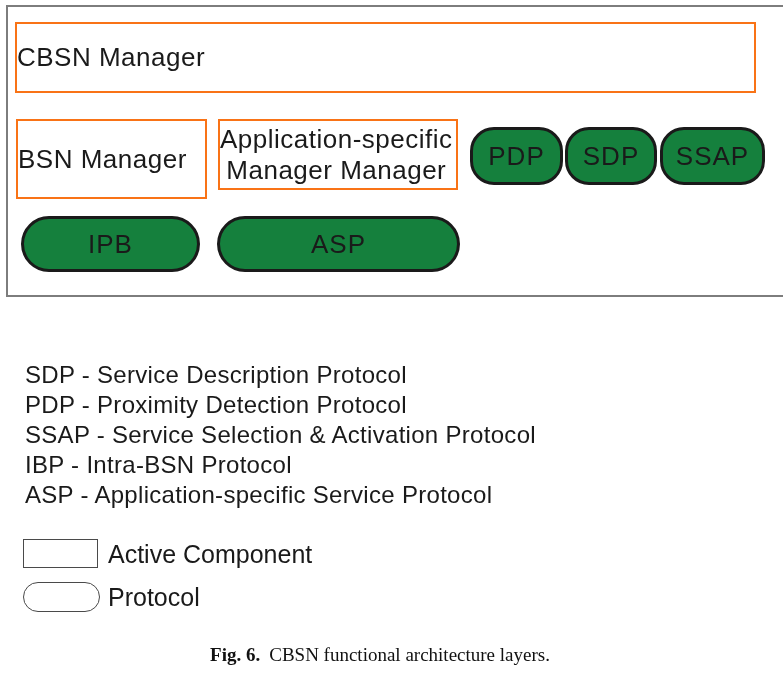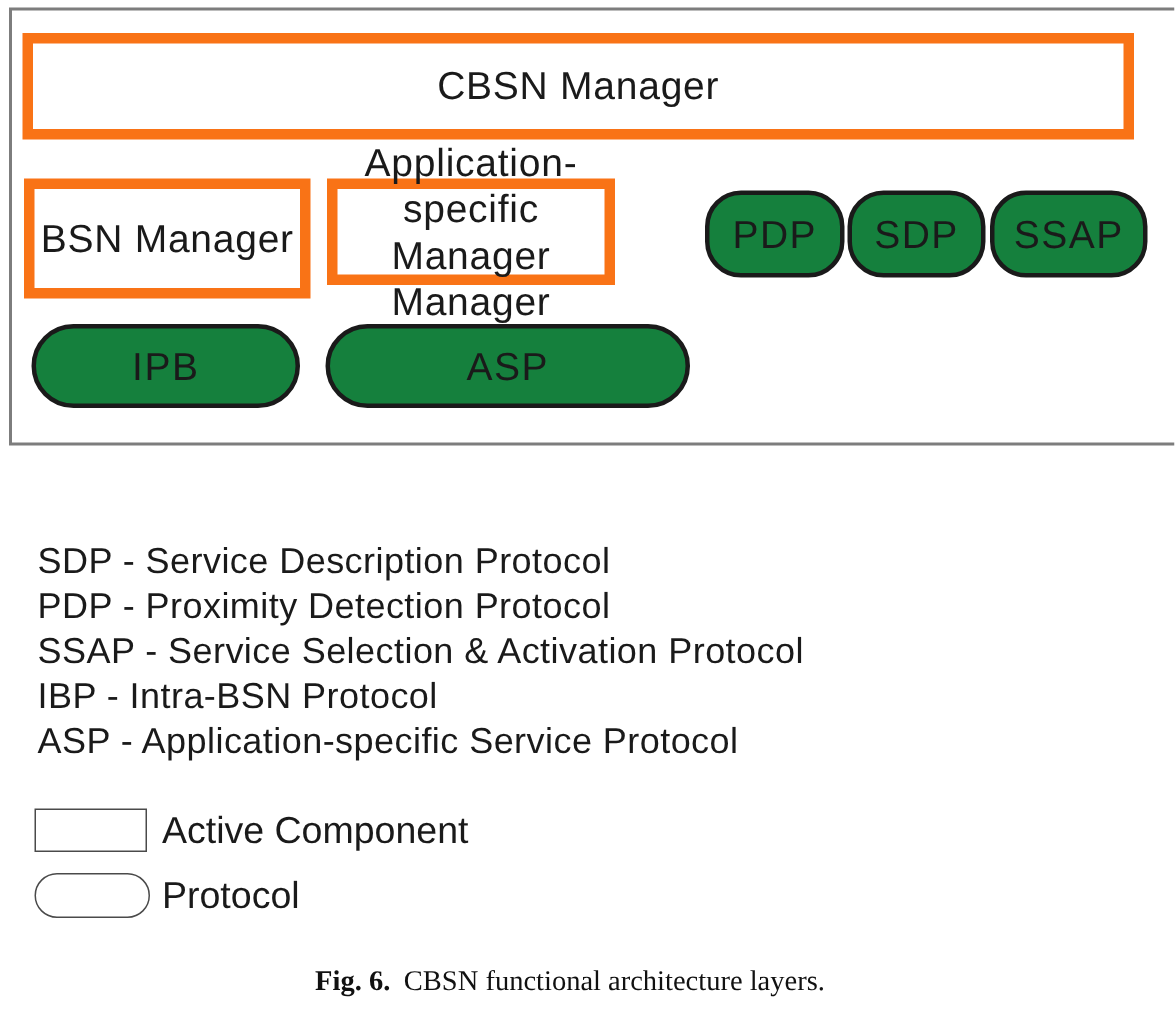--- a/index.html
+++ b/index.html
@@ -23,26 +23,26 @@
     left: 6px;
     top: 5px;
     width: 790px;   
     height: 292px;
     border: 2px solid #7d7d7d;
     box-sizing: border-box;
     background: #ffffff;
   }
 
   .comp-box {
-    border: 7px solid #f97316;
+    border: 2px solid #f97316;
     box-sizing: border-box;
     background: #ffffff;
     display: flex;
     align-items: center;
-    justify-content: center;
+    justify-content: flex-start;
     text-align: center;
     font-size: 26px;
     line-height: 31px;
     letter-spacing: 0.5px;
   }
 
   .pill {
     border: 3px solid #1a1a1a;
     box-sizing: border-box;
     background: #15803d;
@@ -50,21 +50,21 @@
     align-items: center;
     justify-content: center;
     font-size: 26px;
     letter-spacing: 1px;
   }
   .pill.small-r { border-radius: 24px; }
   .pill.full-r  { border-radius: 29px; }
 
   .box-cbsn { left: 15px;  top: 22px;  width: 741px; height: 71px; }
   .box-bsn  { left: 16px;  top: 119px; width: 191px; height: 80px; }
-  .box-asm  { left: 218px; top: 119px; width: 192px; height: 71px; }
+  .box-asm  { left: 218px; top: 119px; width: 240px; height: 71px; }
 
   .pill-pdp  { left: 470px; top: 127px; width: 93px;  height: 58px; }
   .pill-sdp  { left: 565px; top: 127px; width: 92px;  height: 58px; }
   .pill-ssap { left: 660px; top: 127px; width: 105px; height: 58px; }
   .pill-ipb  { left: 21px;  top: 216px; width: 179px; height: 56px; }
   .pill-asp  { left: 217px; top: 216px; width: 243px; height: 56px; }
 
   .legend-lines {
     left: 25px;
     top: 360px;

